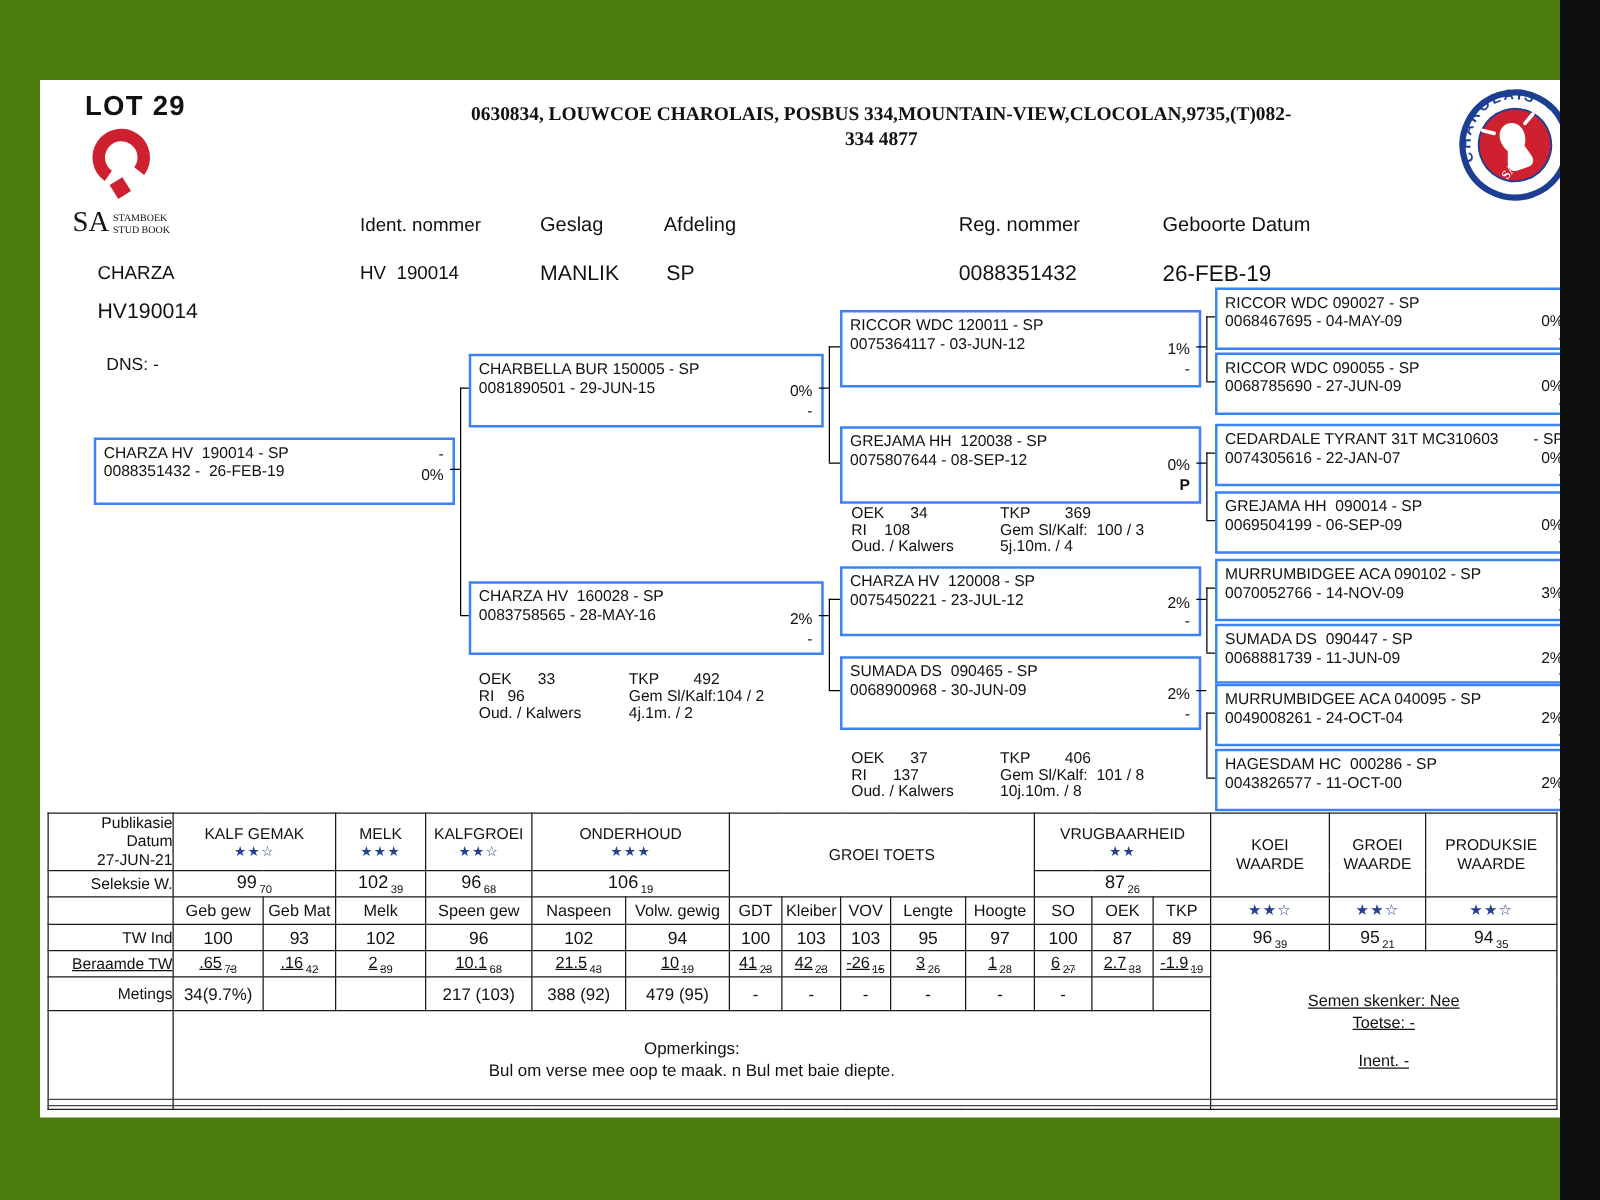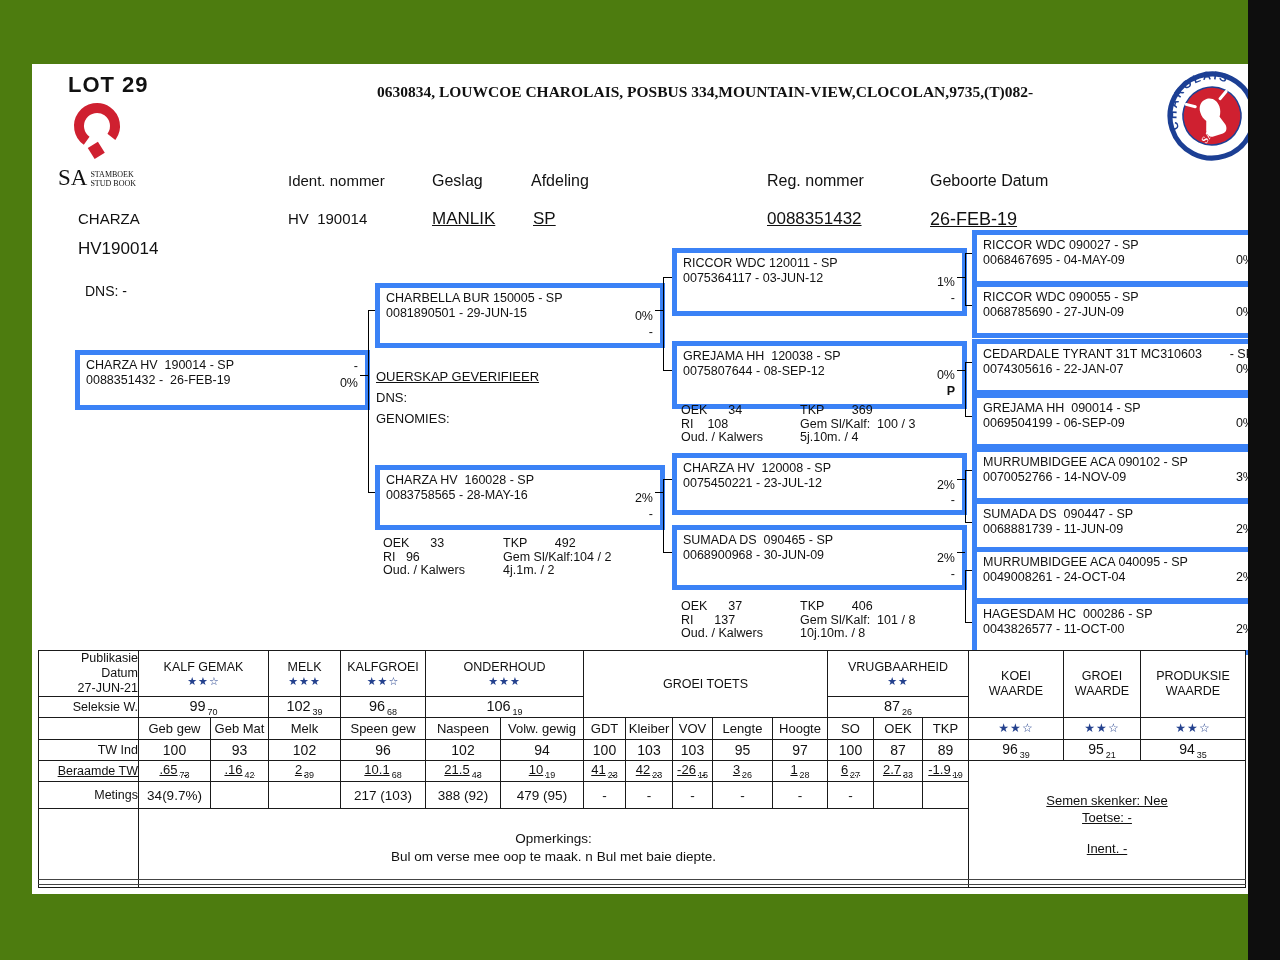--- a/index.html
+++ b/index.html
@@ -6,27 +6,27 @@
   .screen{position:relative;width:1248px;height:960px;background:#4d7c0f;overflow:hidden;
           font-family:"Liberation Sans",sans-serif;color:#111;}
   .paper{position:absolute;left:32px;top:64px;width:1226px;height:830px;background:#ffffff;}
   .abs{position:absolute;}
   
   .lot{position:absolute;left:68px;top:72px;font-size:22px;font-weight:bold;letter-spacing:1px;}
   .addr{position:absolute;left:330px;width:750px;text-align:center;
         font-family:"Liberation Serif",serif;font-weight:bold;font-size:15.5px;}
   .fieldlbl{position:absolute;font-size:15px;}
   .fieldval{position:absolute;font-size:15px;white-space:pre;}
-  .fieldval.big{font-size:17px;text-decoration:underline;}
+  .fieldval.big{font-size:17px;}
   
   .salogo-text{position:absolute;left:58px;top:168px;display:flex;align-items:flex-end;}
   .salogo-text .sa{font-family:"Liberation Serif",serif;font-size:23px;line-height:20px;}
   .salogo-text .small{font-family:"Liberation Serif",serif;font-size:8px;line-height:9px;margin-left:3px;}
   
-  .pedbox{position:absolute;border:5px solid #3b82f6;background:#fff;font-size:12.5px;}
+  .pedbox{position:absolute;border:2px solid #3b82f6;background:#fff;font-size:12.5px;}
   .pedbox .name{position:absolute;left:6px;top:3px;white-space:pre;}
   .pedbox .id{position:absolute;left:6px;top:18px;white-space:pre;}
   .pedbox .rt{position:absolute;right:7px;text-align:right;}
   .hl{position:absolute;border-top:1px solid #000;height:0;}
   .vl{position:absolute;border-left:1px solid #000;width:0;}
   .stats{position:absolute;font-size:12.5px;}
   .stats div{white-space:pre;line-height:13.5px;}
   .verify{position:absolute;left:376px;top:368px;font-size:13px;}
   .verify .t{text-decoration:underline;}
   .verify div{margin-bottom:4px;line-height:17px;}
@@ -51,20 +51,21 @@
   .dbl{position:absolute;border-top:1.5px solid #444;}
 </style>
 </head>
 <body>
 
 <div class="screen">
   <div class="paper"></div>
 
   <div class="lot">LOT 29</div>
   <div class="addr" style="top:83px">0630834,  LOUWCOE CHAROLAIS, POSBUS 334,MOUNTAIN-VIEW,CLOCOLAN,9735,(T)082-</div>
+  <div class="addr" style="top:103px">334 4877</div>
 
   <div class="abs" style="left:66px;top:98px">
     <svg width="62" height="68" viewBox="0 0 62 68">
       <circle cx="31" cy="28" r="18" fill="none" stroke="#cf2030" stroke-width="10" stroke-dasharray="85 28" transform="rotate(125 31 28)"></circle>
       <rect x="24" y="46" width="12" height="13" fill="#cf2030" transform="rotate(-32 30 52)"></rect>
     </svg>
   </div>
   <div class="salogo-text">
     <span class="sa">SA</span>
     <span class="small">
@@ -106,25 +107,20 @@
   <div class="fieldval" style="left:78px;top:239px;font-size:17px">HV190014</div>
   <div class="fieldval" style="left:85px;top:283px;font-size:14px">DNS: -</div>
 
   <div class="pedbox" style="left:75px;top:350px;width:285px;height:50px">
     <div class="name">CHARZA HV  190014 - SP</div>
     <div class="id">0088351432 -  26-FEB-19</div>
     <div class="rt" style="top:4px">-</div>
     <div class="rt" style="top:21px">0%</div>
   </div>
 
-  <div class="verify">
-    <div class="t">OUERSKAP GEVERIFIEER</div>
-    <div>DNS:</div>
-    <div>GENOMIES:</div>
-  </div>
 
   <div class="pedbox" style="left:375px;top:283px;width:280px;height:55px">
     <div class="name">CHARBELLA BUR 150005 - SP</div>
     <div class="id">0081890501 - 29-JUN-15</div>
     <div class="rt" style="top:21px">0%</div>
     <div class="rt" style="top:37px">-</div>
   </div>
   <div class="pedbox" style="left:375px;top:465px;width:280px;height:55px">
     <div class="name">CHARZA HV  160028 - SP</div>
     <div class="id">0083758565 - 28-MAY-16</div>

